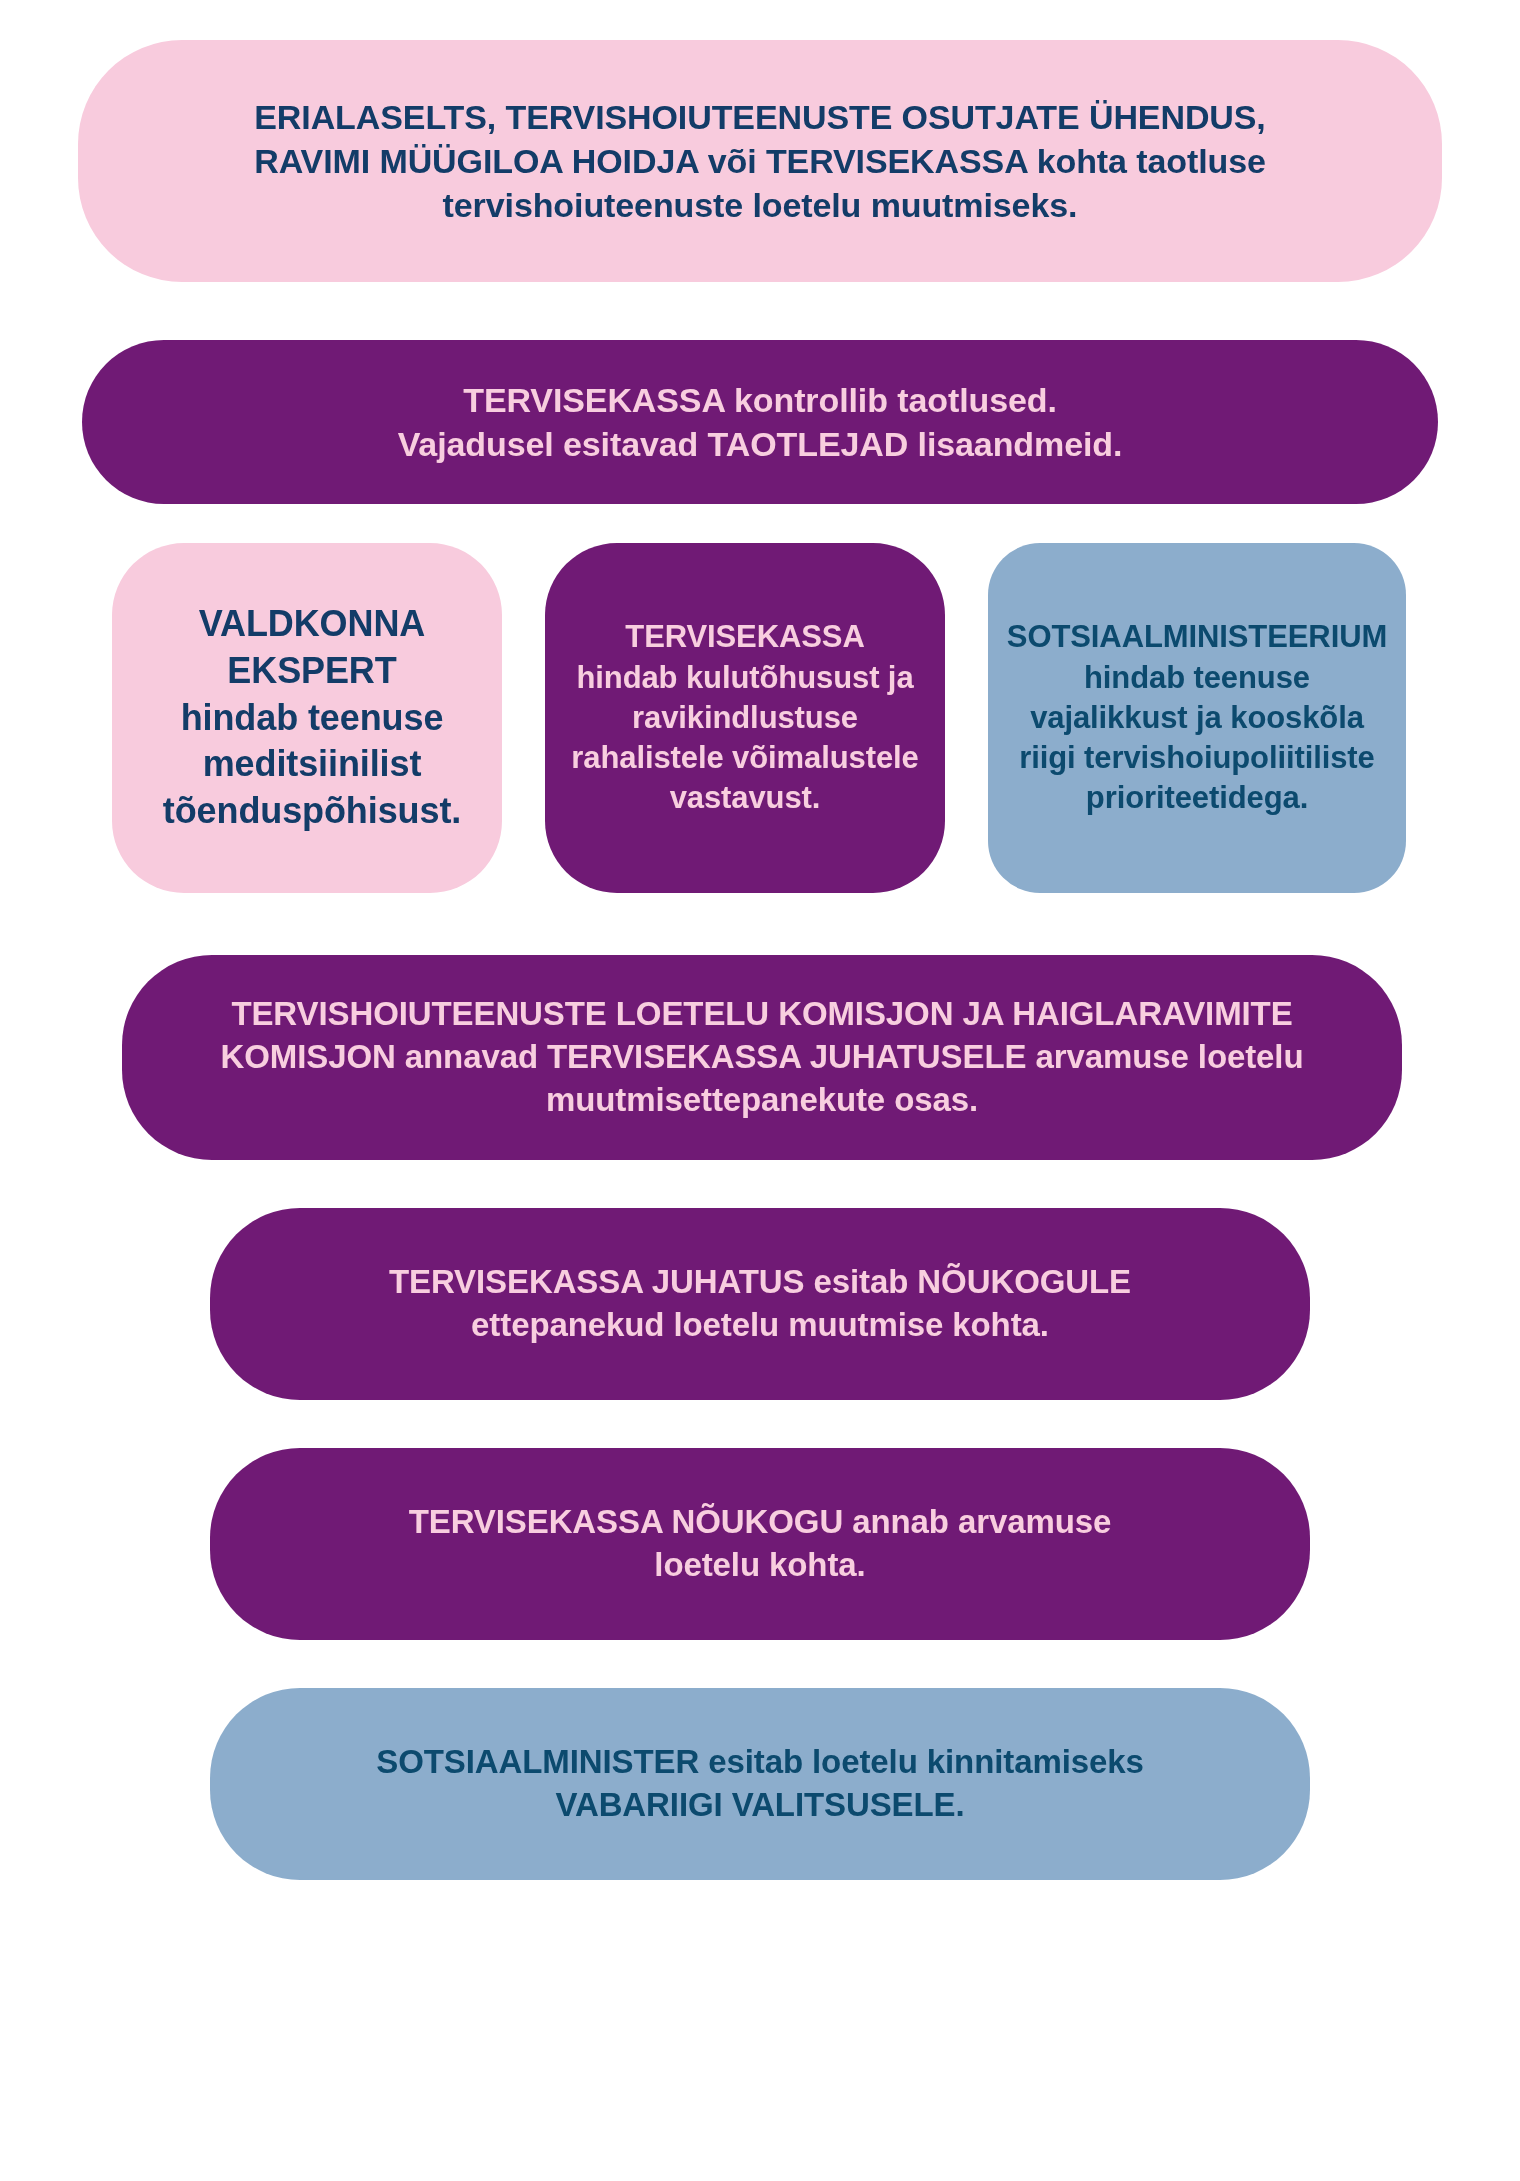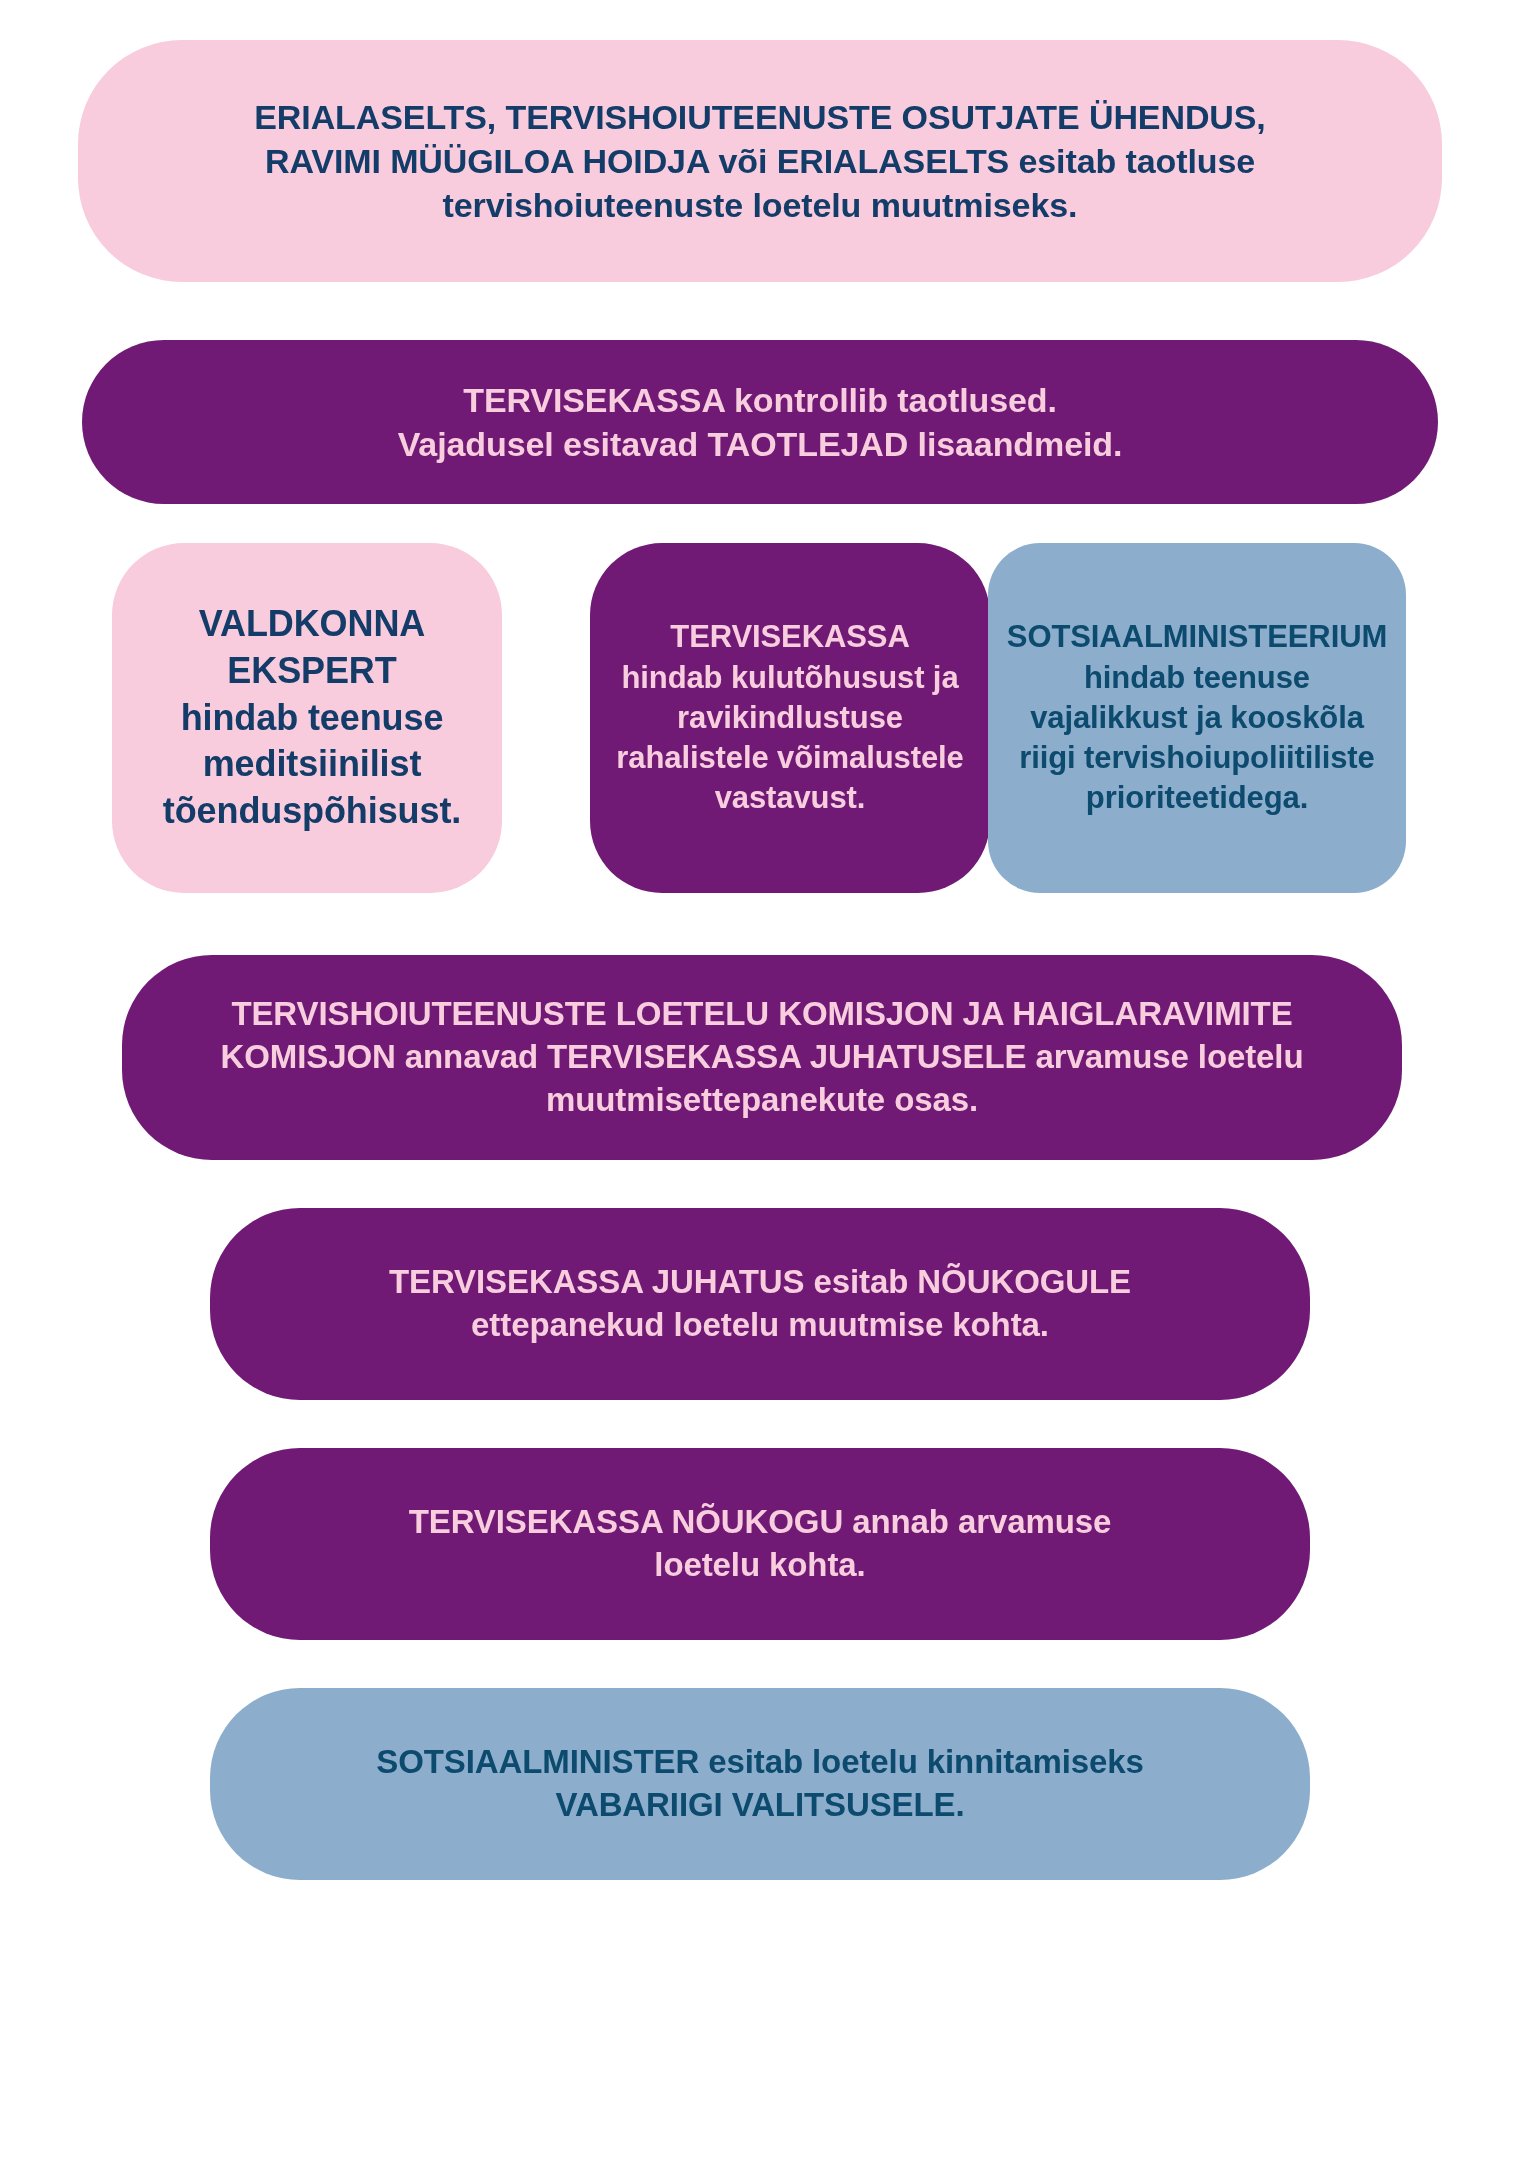--- a/index.html
+++ b/index.html
@@ -56,21 +56,21 @@
   
   #step-1 { left: 78px;  top: 40px;   width: 1364px; height: 242px;  border-radius: 104px; }
   #step-1 .txt { font-size: 34px; }
 
   #step-2 { left: 82px;  top: 340px;  width: 1356px; height: 164px;  border-radius: 82px; }
   #step-2 .txt { font-size: 34px; }
 
   #step-3a { left: 112px; top: 543px; width: 390px; height: 350px; border-radius: 72px; }
   #step-3a .txt { font-size: 36px; padding-left: 28px; }
 
-  #step-3b { left: 545px; top: 543px; width: 400px; height: 350px; border-radius: 72px; margin-left: 45px; }
+  #step-3b { left: 545px; top: 543px; width: 400px; height: 350px; border-radius: 72px; }
   #step-3b .txt { font-size: 31px; }
 
   #step-3c { left: 988px; top: 543px; width: 418px; height: 350px; border-radius: 52px; }
   #step-3c .txt { font-size: 31px; padding: 0 6px; }
 
   #step-4 { left: 122px; top: 955px;  width: 1280px; height: 205px; border-radius: 90px; }
   #step-4 .txt { font-size: 33px; }
 
   #step-5 { left: 210px; top: 1208px; width: 1100px; height: 192px; border-radius: 90px; }
   #step-5 .txt { font-size: 33px; }
@@ -84,21 +84,21 @@
   #step-8 { left: 232px; top: 1928px; width: 1056px; height: 192px; border-radius: 90px; }
   #step-8 .txt { font-size: 33px; }
 </style>
 </head>
 <body>
 
 <div id="flow">
 
   <div class="step theme-pink" id="step-1">
     <span class="txt">ERIALASELTS, TERVISHOIUTEENUSTE OSUTJATE ÜHENDUS,
-RAVIMI MÜÜGILOA HOIDJA või ERIALASELTS esitab taotluse
+RAVIMI MÜÜGILOA HOIDJA või TERVISEKASSA kohta taotluse
 tervishoiuteenuste loetelu muutmiseks.</span>
   </div>
 
   <div class="step theme-navy" id="step-2">
     <span class="txt">TERVISEKASSA kontrollib taotlused.
 Vajadusel esitavad TAOTLEJAD lisaandmeid.</span>
   </div>
 
   <div class="step theme-pink" id="step-3a">
     <span class="txt">VALDKONNA EKSPERT

